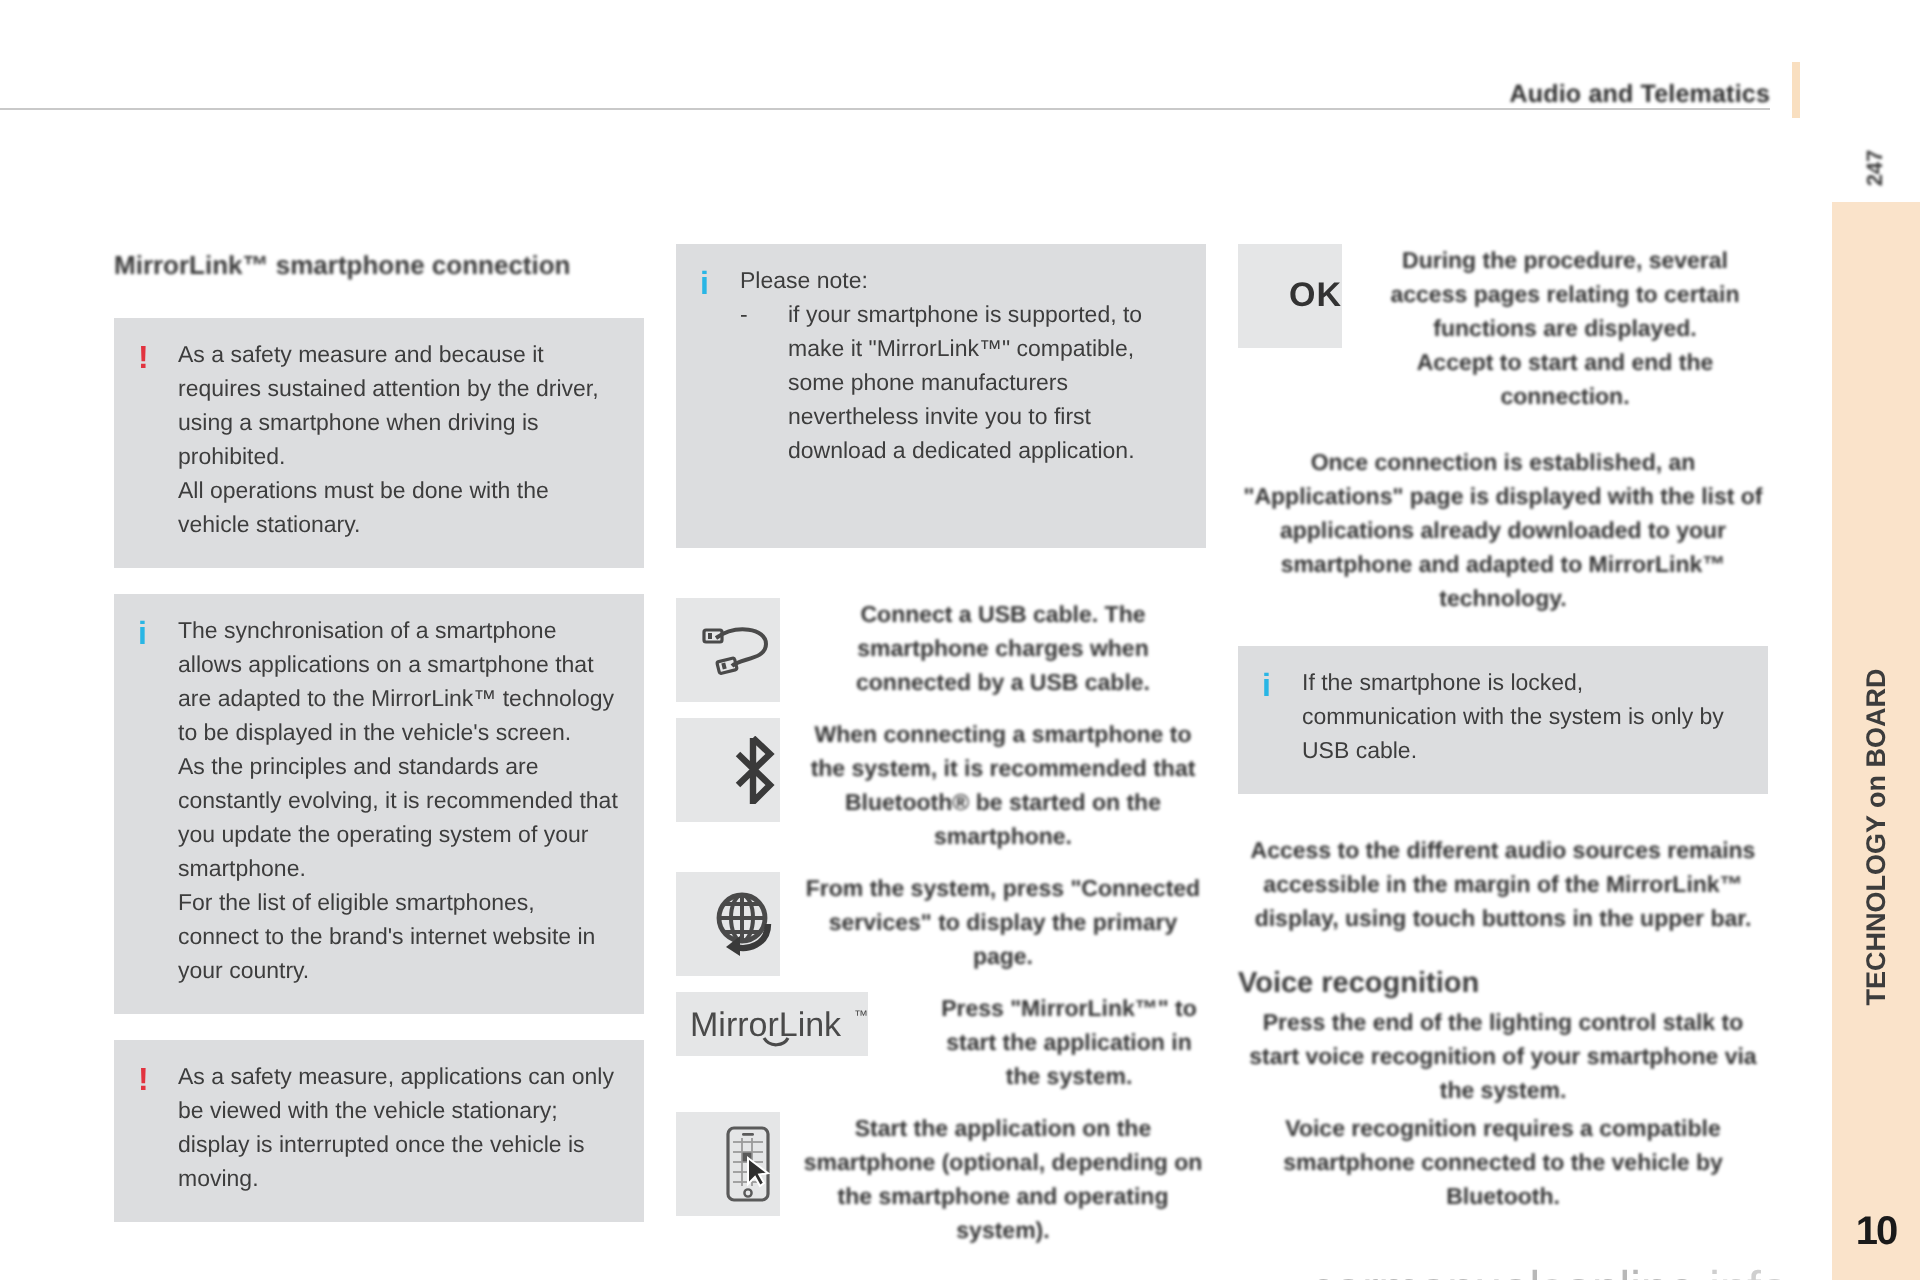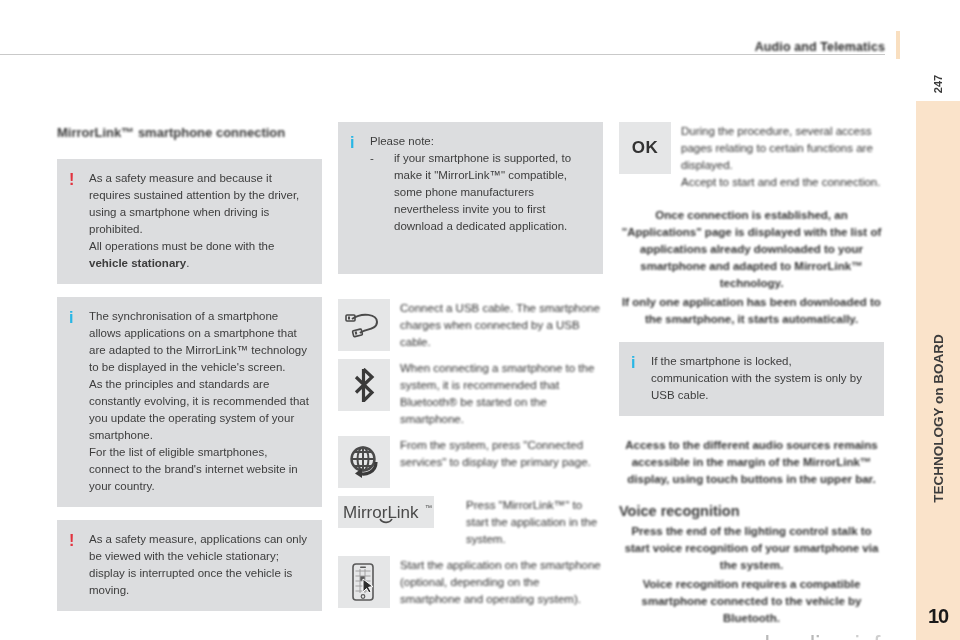--- a/index.html
+++ b/index.html
@@ -93,47 +93,48 @@
     text-align:left;
     padding-top:1px;
   }
   .glyph.warn{color:#e2333f;}
   .glyph.info{color:#29b6e5;}
   .box .box-body{flex:1 1 auto;}
   .box p{
     margin:0;
     font-size:11.5px; line-height:17px; color:#3d3d3d;
   }
-  .box p b{font-weight:bold;}
+  .box p b{font-weight:normal;}
   .note-line{
     display:flex;
     font-size:11.5px; line-height:17px; color:#3d3d3d;
   }
   .note-line .dash{flex:0 0 24px;}
   .note-line .dash-body{flex:1 1 auto;}
 
   
   .step{
     display:flex;
     margin-bottom:8px;
     align-items:flex-start;
   }
   .step-icon{
     flex:0 0 52px;
     height:52px;
     background:#e5e6e7;
     margin-right:10px;
-    display:flex; align-items:center; justify-content:center;
+    display:flex; align-items:center; justify-content:flex-end;
   }
   .step-icon.wide{flex:0 0 96px; height:32px;}
   .step-text{
     flex:1 1 auto;
-    font-size:11.5px; line-height:17px; font-weight:normal; color:#333333;
+    font-size:11.5px; line-height:17px; font-weight:bold; color:#333333;
     filter:blur(0.85px);
     padding-top:1px;
+    text-align:center;
   }
   .step-text.shift{padding-left:22px;}
   .ok-badge{
     font-size:17px; font-weight:bold; color:#333333;
     letter-spacing:.5px;
   }
 
   
   p.body-bold{
     margin:0 0 2px 0;
@@ -300,21 +301,20 @@
       </div>
       <div class="step-text">
         <div>During the procedure, several access pages relating to certain functions are displayed.</div>
         <div>Accept to start and end the connection.</div>
       </div>
     </div>
 
     <div class="spacer-8"></div>
 
     <p class="body-bold">Once connection is established, an "Applications" page is displayed with the list of applications already downloaded to your smartphone and adapted to MirrorLink™ technology.</p>
-    <p class="body-bold">If only one application has been downloaded to the smartphone, it starts automatically.</p>
 
     <div class="spacer-12"></div>
 
     <div class="box">
       <div class="glyph info">i</div>
       <div class="box-body">
         <p>If the smartphone is locked, communication with the system is only by USB cable.</p>
       </div>
     </div>
 

